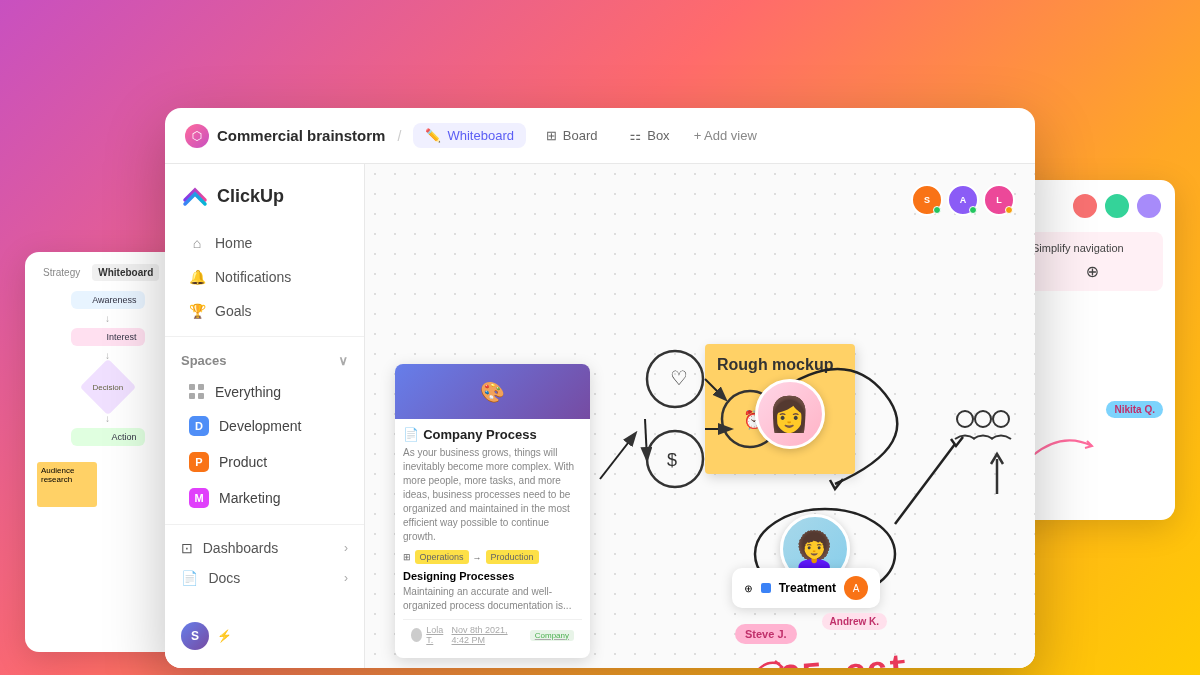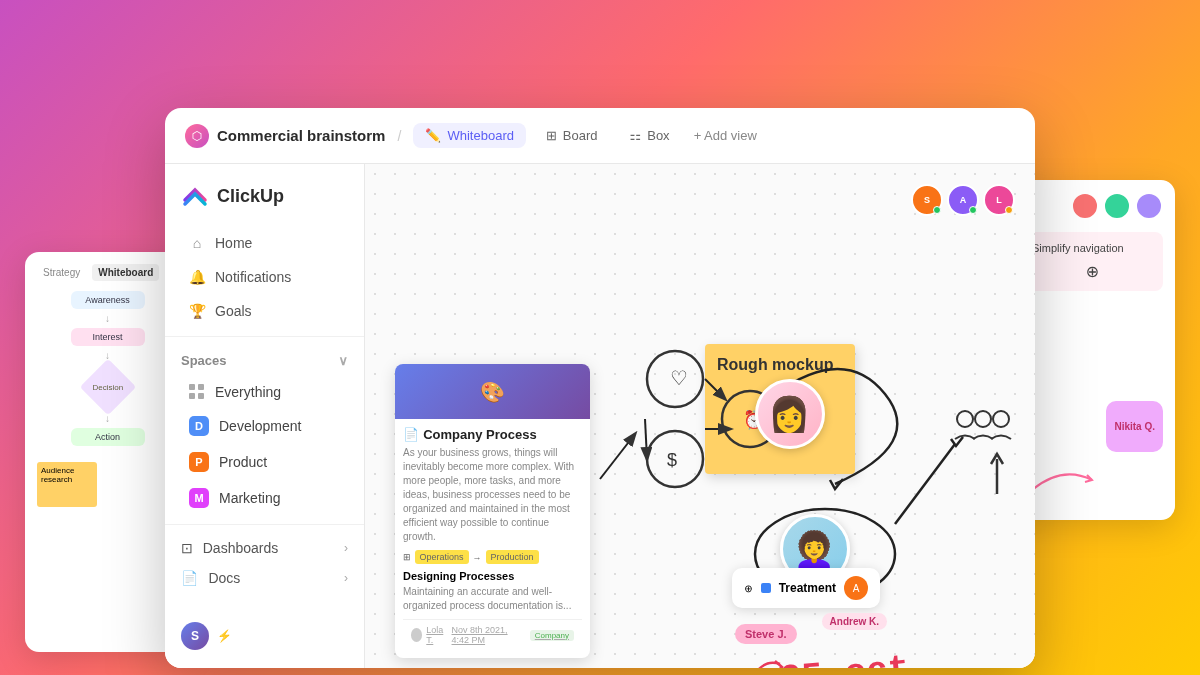--- a/index.html
+++ b/index.html
@@ -415,21 +415,21 @@
     }
     .flowchart {
       position: relative;
       width: 100%;
     }
     .flow-node {
       background: #e8f4ff;
       border-radius: 6px;
       padding: 4px 8px;
       font-size: 9px;
-      text-align: center;
+      text-align: right;
       margin: 4px auto;
       width: 74px;
       color: #334;
     }
     .flow-node-pink { background: #ffe0f0; }
     .flow-node-green { background: #e0ffe0; }
     .flow-arrow {
       text-align: center;
       font-size: 10px;
       color: #aaa;
@@ -491,23 +491,23 @@
     }
     .simplify-card {
       background: #fff0f5;
       border-radius: 8px;
       padding: 10px;
       font-size: 11px;
       color: #444;
       margin-bottom: 10px;
     }
     .nikita-badge {
-      background: #f0abfc;
+      background: #7dd3fc;
       color: #c0306a;
-      padding: 20px 8px;
+      padding: 3px 8px;
       border-radius: 10px;
       font-size: 10px;
       font-weight: 600;
       display: inline-block;
       margin-top: 50px;
     }
   </style>
 </head>
 <body>
 

